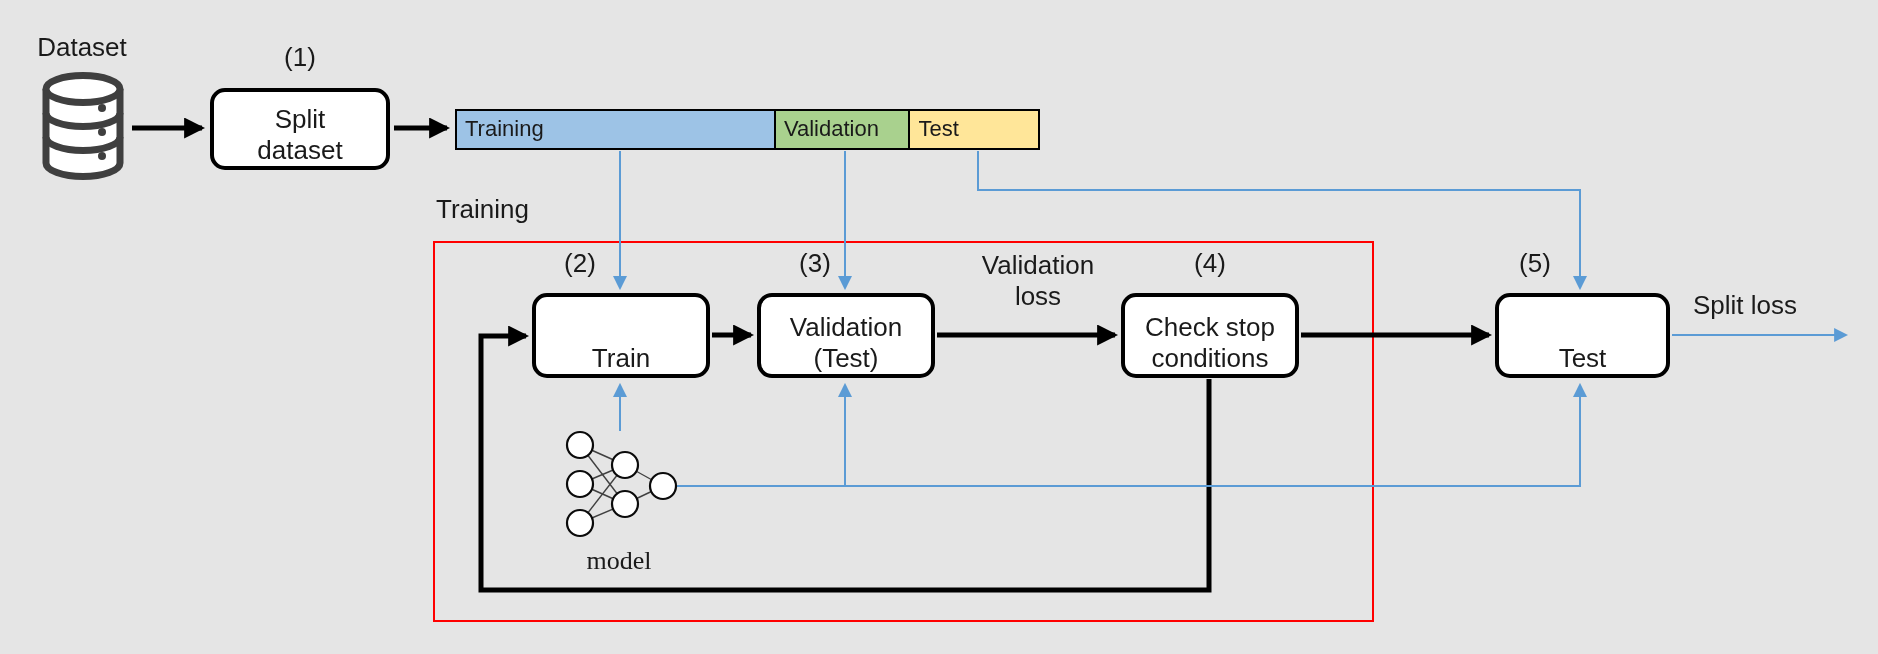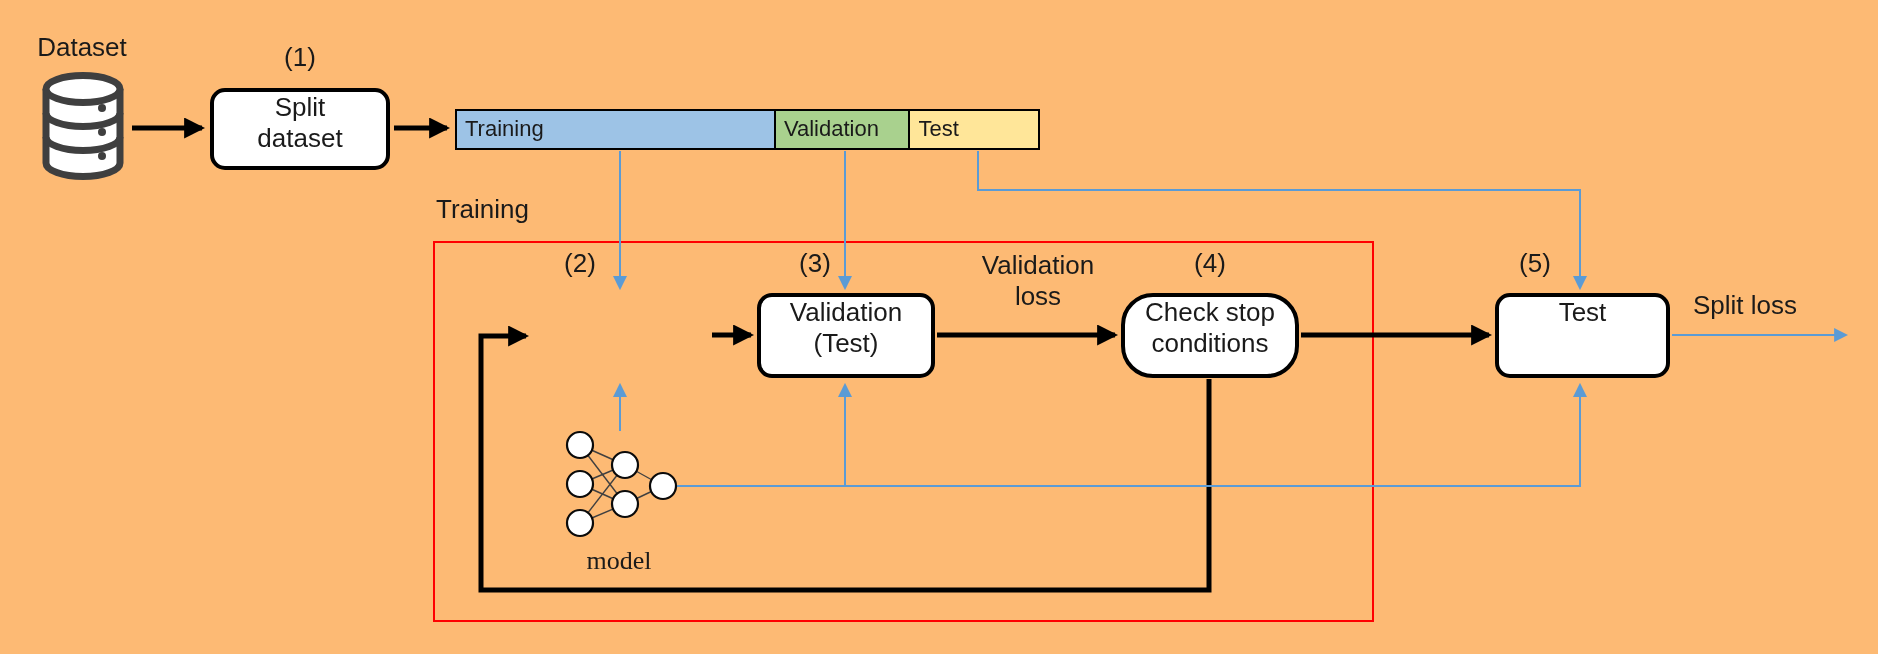--- a/index.html
+++ b/index.html
@@ -1,35 +1,35 @@
 <!DOCTYPE html>
 <html style="--segment_training: #9DC3E6; --segment_validation: #A9D18E; --segment_test: #FFE699; --flow_blue: #5B9BD5; --region_red: #FF0000; --icon_gray: #3F3F3F;"><head>
 <meta charset="utf-8">
 <style>
   html,body{margin:0;padding:0;background:#fff;}
   .stage{
-    position:relative;width:1878px;height:654px;background:#fdba74;overflow:hidden;
+    position:relative;width:1878px;height:654px;background:#e5e5e5;overflow:hidden;
     font-family:"Liberation Sans","DejaVu Sans",sans-serif;color:#1a1a1a;
   }
   .label{position:absolute;white-space:pre-line;text-align:center;line-height:1.18;}
   .anno{font-size:26px;}
   .region-red{
     position:absolute;left:433px;top:241px;width:941px;height:381px;
     border:2px solid var(--region_red,#ff0000);box-sizing:border-box;background:transparent;
   }
   .overlay{position:absolute;left:0;top:0;width:1878px;height:654px;pointer-events:none;}
   .box{
     position:absolute;box-sizing:border-box;border:4px solid #000;border-radius:15px;background:#fff;
-    display:flex;align-items:flex-start;justify-content:center;text-align:center;
+    display:flex;align-items:flex-end;justify-content:center;text-align:center;
     font-size:26px;line-height:31px;white-space:pre-line;
   }
   .split-box{left:210px;top:88px;width:180px;height:82px;}
   .train-box{left:532px;top:293px;width:178px;height:85px;}
   .validation-box{left:757px;top:293px;width:178px;height:85px;}
-  .check-box{left:1121px;top:293px;width:178px;height:85px;border-radius:32px;}
+  .check-box{left:1121px;top:293px;width:178px;height:85px;}
   .test-box{left:1495px;top:293px;width:175px;height:85px;}
   .bar{
     position:absolute;left:455px;top:109px;width:585px;height:41px;box-sizing:border-box;
     border:2px solid #000;display:flex;
   }
   .seg{box-sizing:border-box;height:100%;font-size:22px;line-height:36px;padding-left:8px;overflow:hidden;}
   .seg-training{width:320px;background:var(--segment_training,#9DC3E6);border-right:2px solid #000;}
   .seg-validation{width:135px;background:var(--segment_validation,#A9D18E);border-right:2px solid #000;}
   .seg-test{width:128px;background:var(--segment_test,#FFE699);}
   .blue-line{stroke:var(--flow_blue,#5B9BD5);stroke-width:2;fill:none;}
@@ -111,20 +111,23 @@
   <div class="label anno" style="left:1495px;top:248px;width:80px;">(5)</div>
   <div class="label anno" style="left:958px;top:250px;width:160px;">Validation
 loss</div>
   <div class="label anno" style="left:1678px;top:290px;width:134px;">Split loss</div>
   <div class="label anno" style="left:559px;top:546px;width:120px;font-family:Liberation Serif, serif;">model</div>
 
   <div class="box split-box">
     <span>Split
 dataset</span>
   </div>
+  <div class="box train-box">
+    <span>Train</span>
+  </div>
   <div class="box validation-box">
     <span>Validation
 (Test)</span>
   </div>
   <div class="box check-box">
     <span>Check stop
 conditions</span>
   </div>
   <div class="box test-box">
     <span>Test</span>

